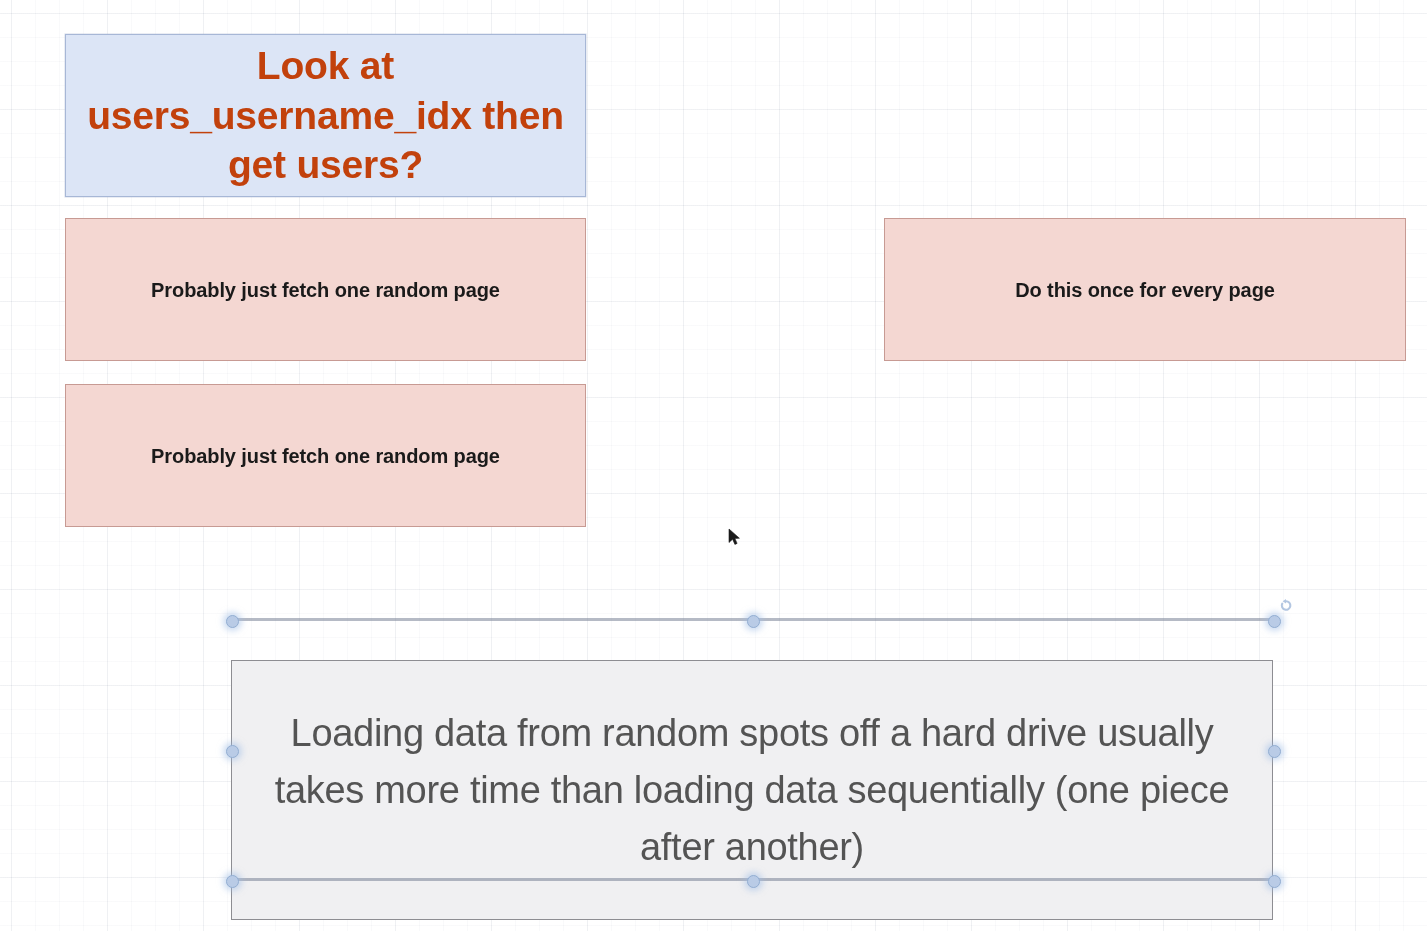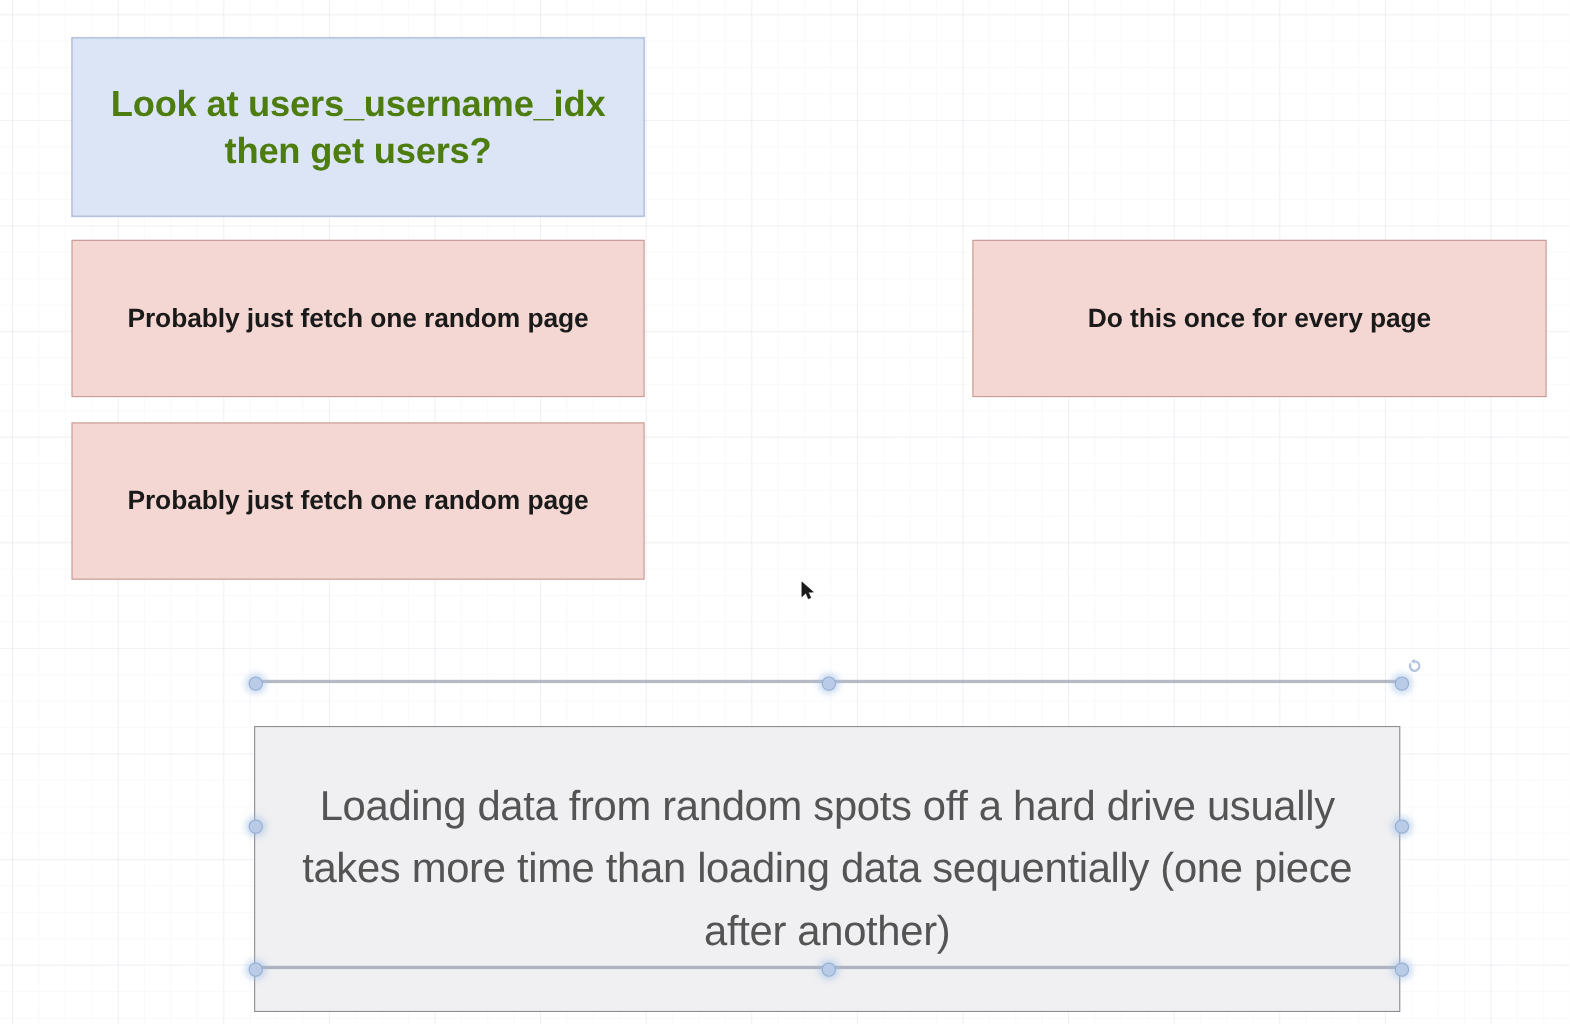--- a/index.html
+++ b/index.html
@@ -39,34 +39,34 @@
     box-sizing: border-box;
   }
 
   
   .node.blue {
     background: #dce5f6;
     border: 1px solid #a7b7d6;
     box-shadow: 0 0 0 0.5px rgba(160,175,205,0.45);
   }
   .node.blue .node-text {
-    font-size: 33px;
+    font-size: 39px;
     font-weight: bold;
     line-height: 1.28;
-    color: #4d7c0f;
+    color: #c2410c;
     letter-spacing: -0.2px;
   }
 
   
   .node.pink {
     background: #f4d7d2;
     border: 1px solid #c79a93;
   }
   .node.pink .node-text {
-    font-size: 24px;
+    font-size: 20px;
     font-weight: bold;
     line-height: 1.3;
     color: #1a1a1a;
     letter-spacing: -0.1px;
   }
 
   
   .node.gray {
     background: #f0f0f2;
     border: 1px solid #8d8d92;

